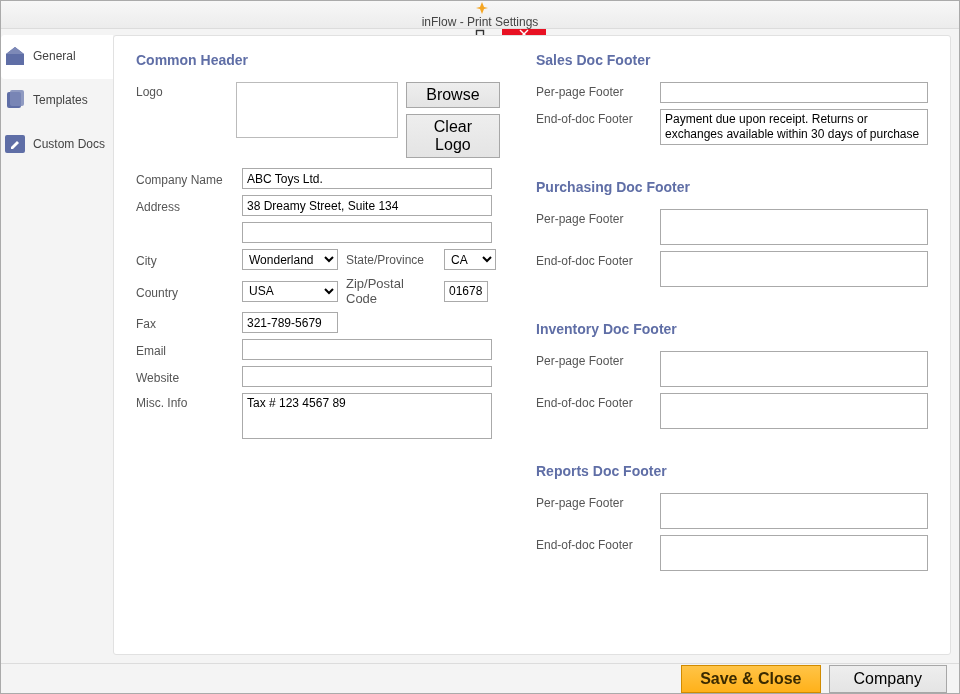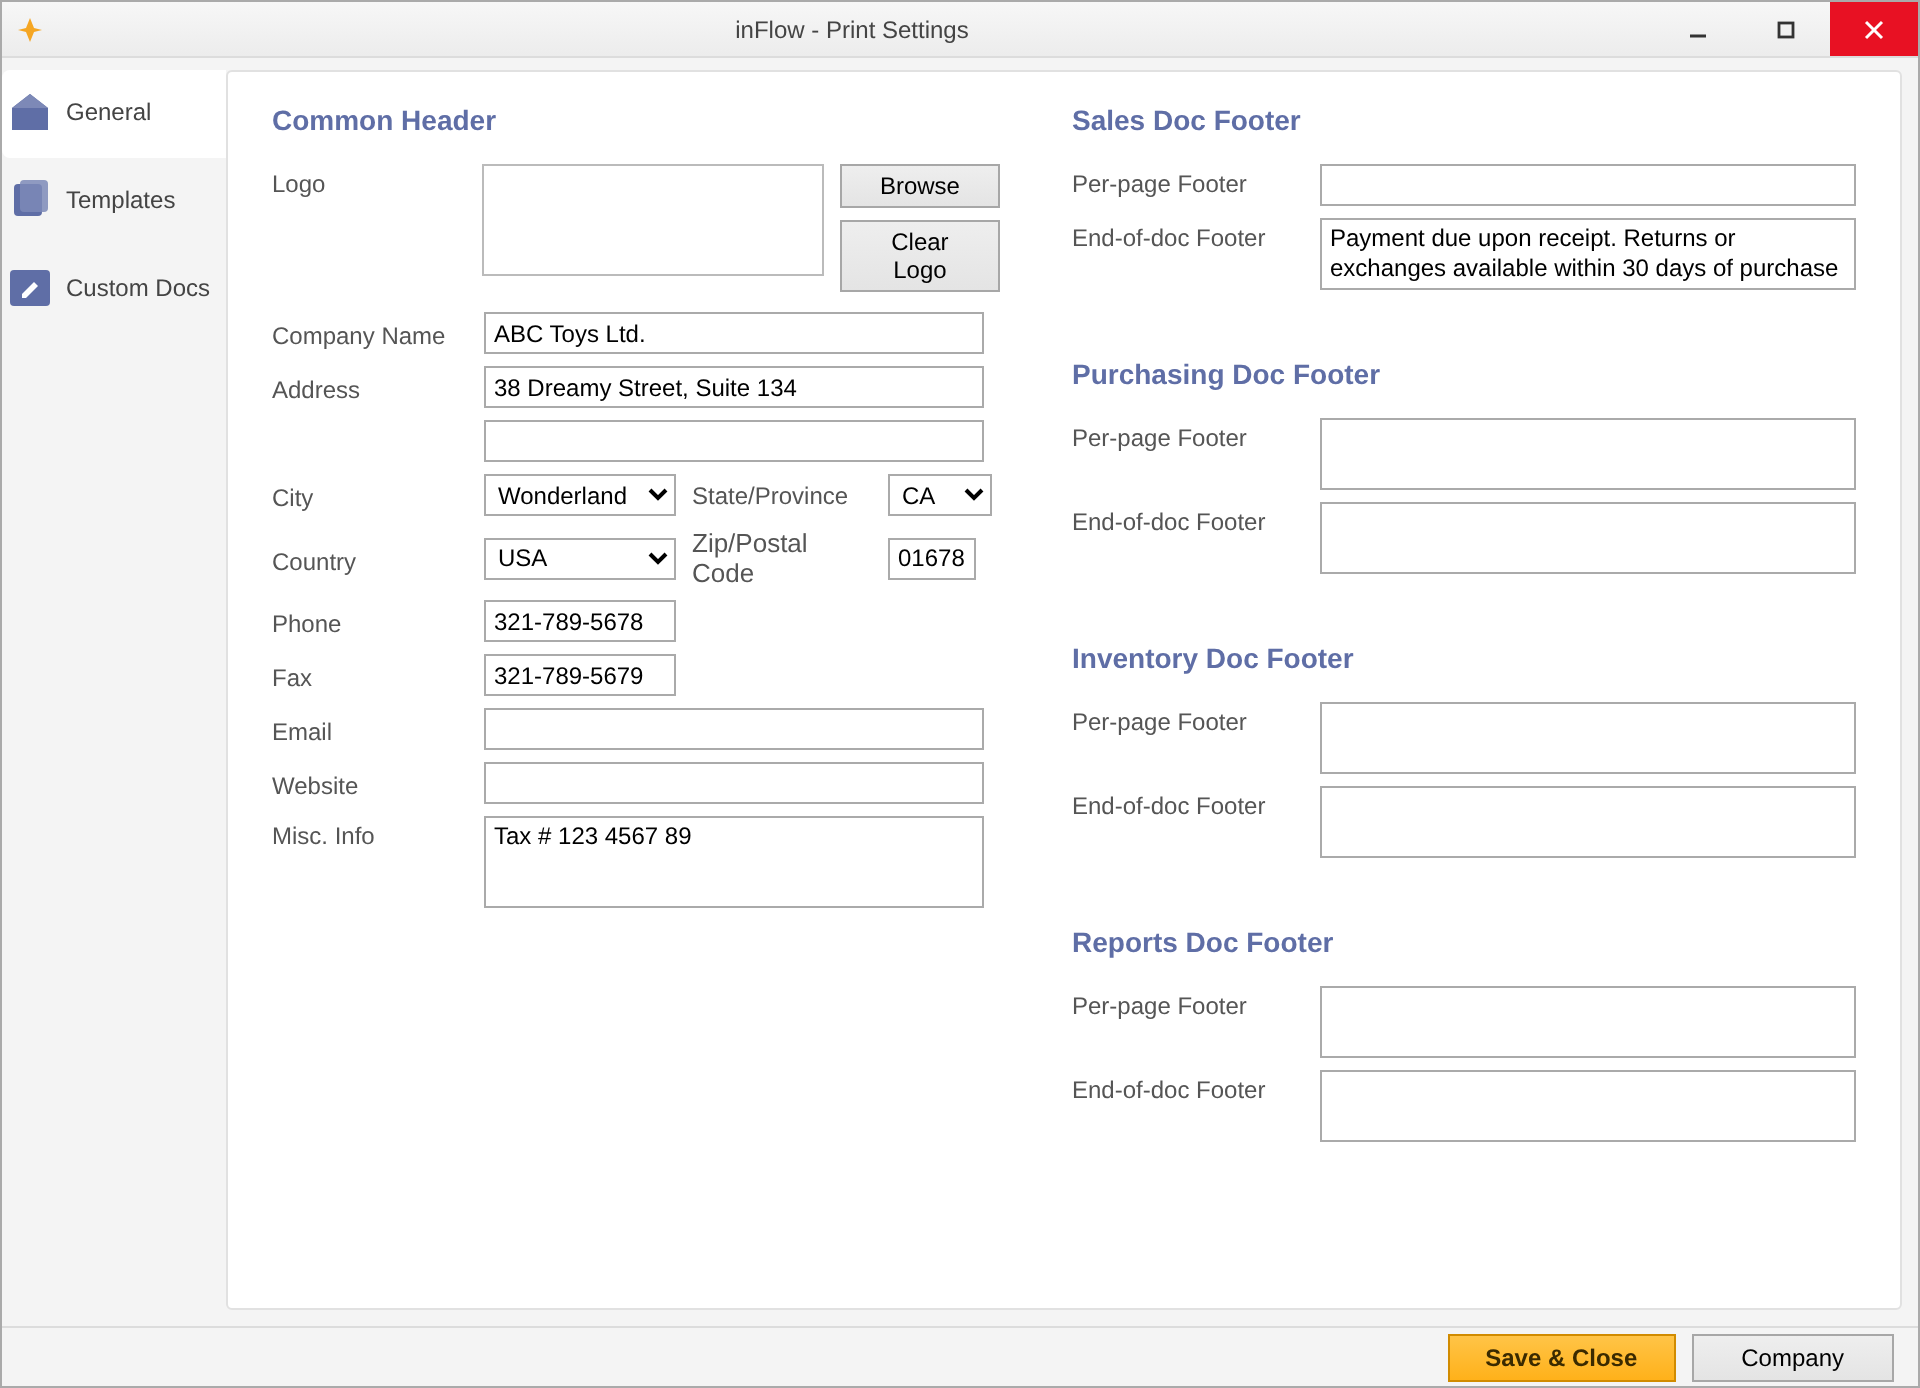--- a/index.html
+++ b/index.html
@@ -1,20 +1,20 @@
 <!DOCTYPE html>
 <html><head>
 <meta charset="utf-8">
 <style>
   * { box-sizing: border-box; }
   html, body { margin: 0; padding: 0; font-family: "Segoe UI", Tahoma, sans-serif; font-size: 12px; color: #333; }
   body { background: #fff; width: 960px; height: 694px; overflow: hidden; border: 1px solid #aaa; }
 
   
-  .titlebar { display: flex; align-items: center; height: 28px; background: linear-gradient(#f7f7f7,#ececec); border-bottom: 1px solid #dcdcdc; }
+  .titlebar { display: flex; align-items: center; height: 28px; background: linear-gradient(#f7f7f7,#ececec); border-bottom: 1px solid #dcdcdc; flex-direction: column; }
   .titlebar .app-icon { width: 20px; display:flex; justify-content:center; margin-left:4px; }
   .titlebar .title { flex:1; text-align:center; font-size:12px; color:#444; }
   .winbtns { display:flex; height:100%; }
   .winbtn { width:44px; display:flex; align-items:center; justify-content:center; font-size:13px; color:#333; }
   .winbtn.close { background:#e81123; color:#fff; }
   .winbtn.close svg line { stroke:#fff; }
 
   
   .app-body { display:flex; height: calc(100% - 28px - 30px); background:#f4f4f4; }
   .sidebar { width:112px; background:#f4f4f4; padding-top:6px; }
@@ -29,21 +29,21 @@
   h3.section { font-size:14px; font-weight:600; color:#5f6ea6; margin:4px 0 14px; }
   h3.section.mt { margin-top:34px; }
 
   .row { display:flex; align-items:center; gap:8px; margin-bottom:6px; }
   .row.top { align-items:flex-start; }
   .lblcol { width:98px; color:#555; font-size:12px; padding-top:3px; }
   input[type=text], .txt, select, textarea { border:1px solid #aaa; background:#fff; font-family:inherit; font-size:12px; padding:2px 4px; height:21px; }
   textarea { height:auto; resize:none; line-height:1.25; }
   select { padding:1px 2px; }
   .logo-box { width:172px; height:56px; border:1px solid #bbb; background:#fff; }
-  .btn { background:linear-gradient(#eee,#e4e4e4); border:1px solid #a7a7a7; padding:3px 10px; font-size:12px; cursor:default; }
+  .btn { background:linear-gradient(#eee,#e4e4e4); border:1px solid #a7a7a7; padding:3px 10px; font-size:16px; cursor:default; }
 
   .footer { height:30px; background:#f4f4f4; border-top:1px solid #dcdcdc; display:flex; justify-content:flex-end; align-items:center; padding-right:12px; gap:8px; }
   .footer .btn.save { background:linear-gradient(#ffc447,#ffb11a); border:1px solid #d18b00; color:#3a2a00; padding:4px 18px; font-weight:600; }
   .footer .btn.cancel { background:linear-gradient(#eee,#e4e4e4); padding:4px 24px; }
 
   .rlbl { width:116px; color:#555; font-size:12px; padding-top:3px; }
   .rfield { width:268px; }
   .rtextarea { width:268px; height:36px; }
 </style>
 </head>
@@ -141,24 +141,20 @@
           <div style="width:90px;color:#555;font-size:12px">State/Province</div>
           <select style="width:52px"><option>CA</option></select>
         </div>
         <div class="row">
           <div class="lblcol">Country</div>
           <select style="width:96px"><option>USA</option></select>
           <div style="width:90px;color:#555;font-size:13px">Zip/Postal Code</div>
           <input type="text" style="width: 44px;" value="01678">
         </div>
         <div class="row">
-          <div class="lblcol">Phone</div>
-          <input type="text" style="width: 96px;" value="321-789-5678">
-        </div>
-        <div class="row">
           <div class="lblcol">Fax</div>
           <input type="text" style="width: 96px;" value="321-789-5679">
         </div>
         <div class="row">
           <div class="lblcol">Email</div>
           <input type="text" style="width: 250px;" value="">
         </div>
         <div class="row">
           <div class="lblcol">Website</div>
           <input type="text" style="width: 250px;" value="">

